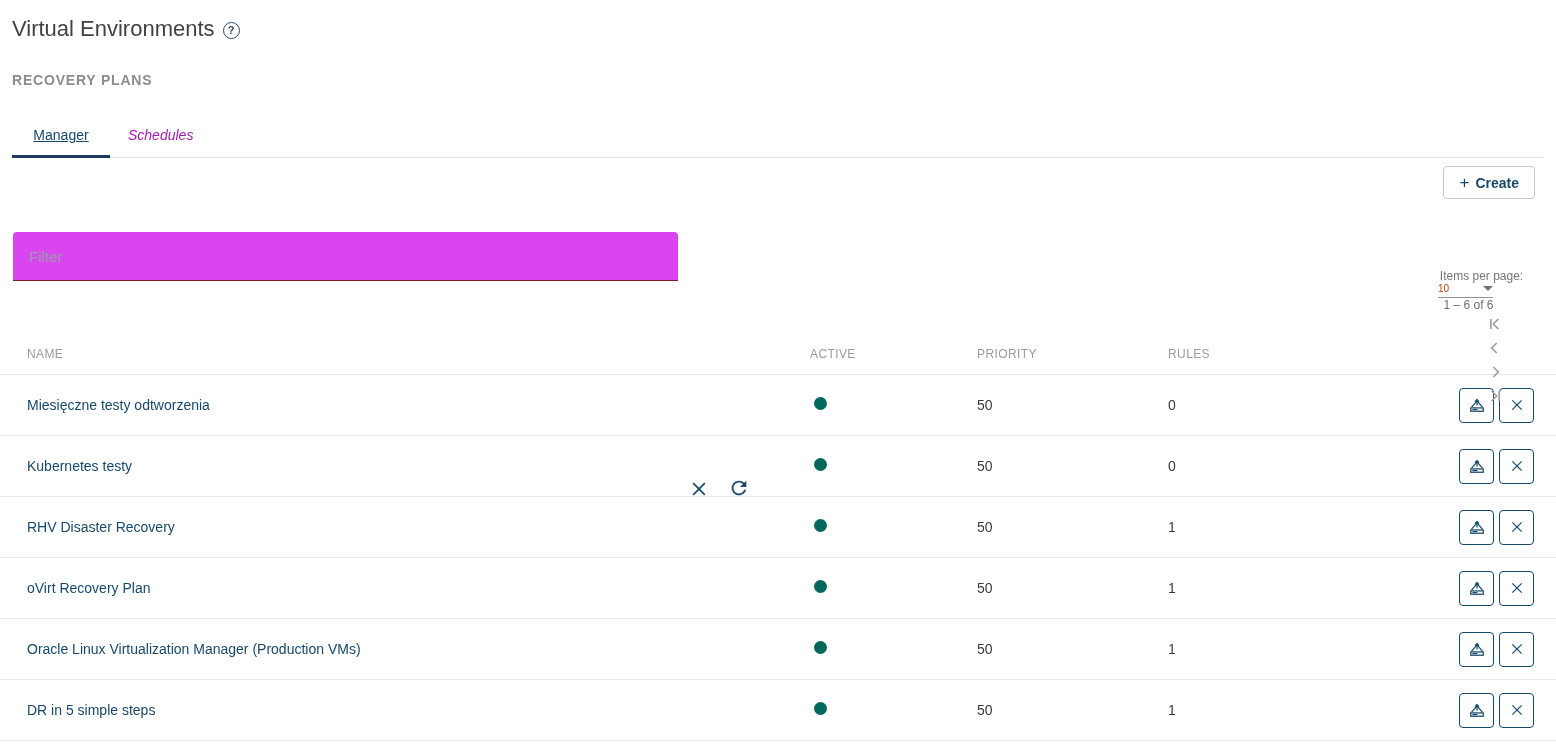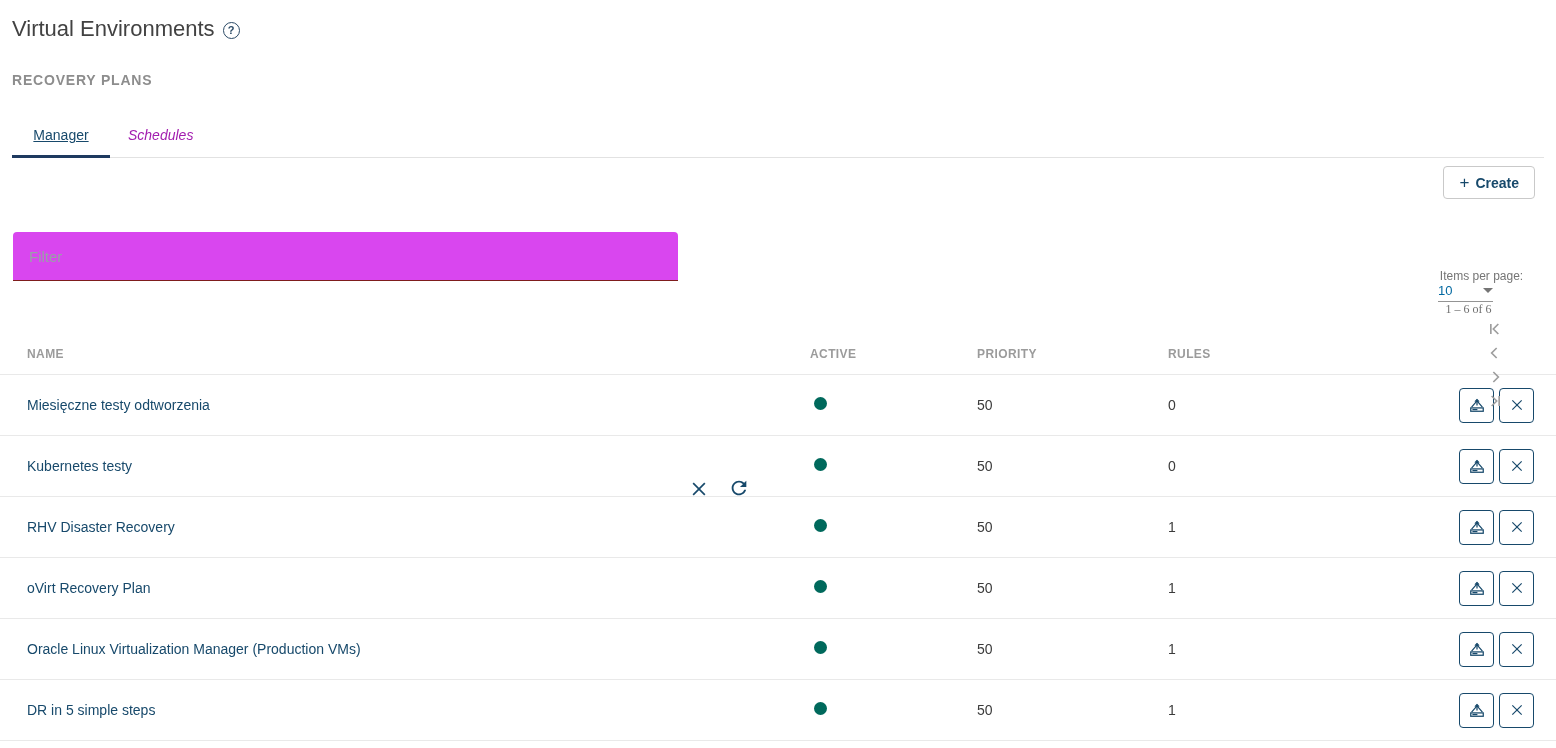--- a/index.html
+++ b/index.html
@@ -77,40 +77,40 @@
     position: absolute; right: 21px; top: 37px;
     display: flex; align-items: center;
     font-size: 12px; color: #757575; flex-direction: column;
   }
   .ipp-label { margin-right: 10px; }
   .ipp-select {
     display: inline-flex; align-items: center; justify-content: space-between;
     width: 55px; border-bottom: 1px solid #949494; padding-bottom: 3px;
     cursor: pointer; margin-right: 42px;
   }
-  .ipp-value { color: #0369a1; font-size: 13px; }
+  .ipp-value { color: #c2410c; font-size: 10px; }
   .dd-arrow {
     width: 0; height: 0; border-left: 5px solid transparent;
     border-right: 5px solid transparent; border-top: 5px solid #757575;
   }
-  .range-label { margin-right: 36px; color: #6f6f6f; font-family: Liberation Serif, serif; }
+  .range-label { margin-right: 36px; color: #6f6f6f; }
   .pager-btn { width: 24px; height: 24px; margin-left: 16px; }
   
   .table { margin-top: 52px; width: 1556px; }
   .trow, .thead {
     display: grid;
     grid-template-columns: 783px 167px 191px 200px 1fr;
     align-items: center;
     border-bottom: 1px solid #e9e9e9;
     width: 100%;
   }
   .thead { height: 42px; }
   .trow { height: 61px; }
   .hcell {
-    padding-left: 27px; font-size: 12px; font-weight: 700;
+    padding-left: 27px; font-size: 12px; font-weight: 400;
     color: #9b9b9b; letter-spacing: 0.4px;
   }
   .cell { padding-left: 27px; font-size: 14px; color: #3b3b3b; }
   .name-link { color: #17496b; text-decoration: none; cursor: pointer; font-size: 14px; }
   .dot {
     width: 13px; height: 13px; border-radius: 50%;
     background: #00695c; display: inline-block; margin-left: 4px;
   }
   .actions {
     display: flex; justify-content: flex-end; align-items: center;

